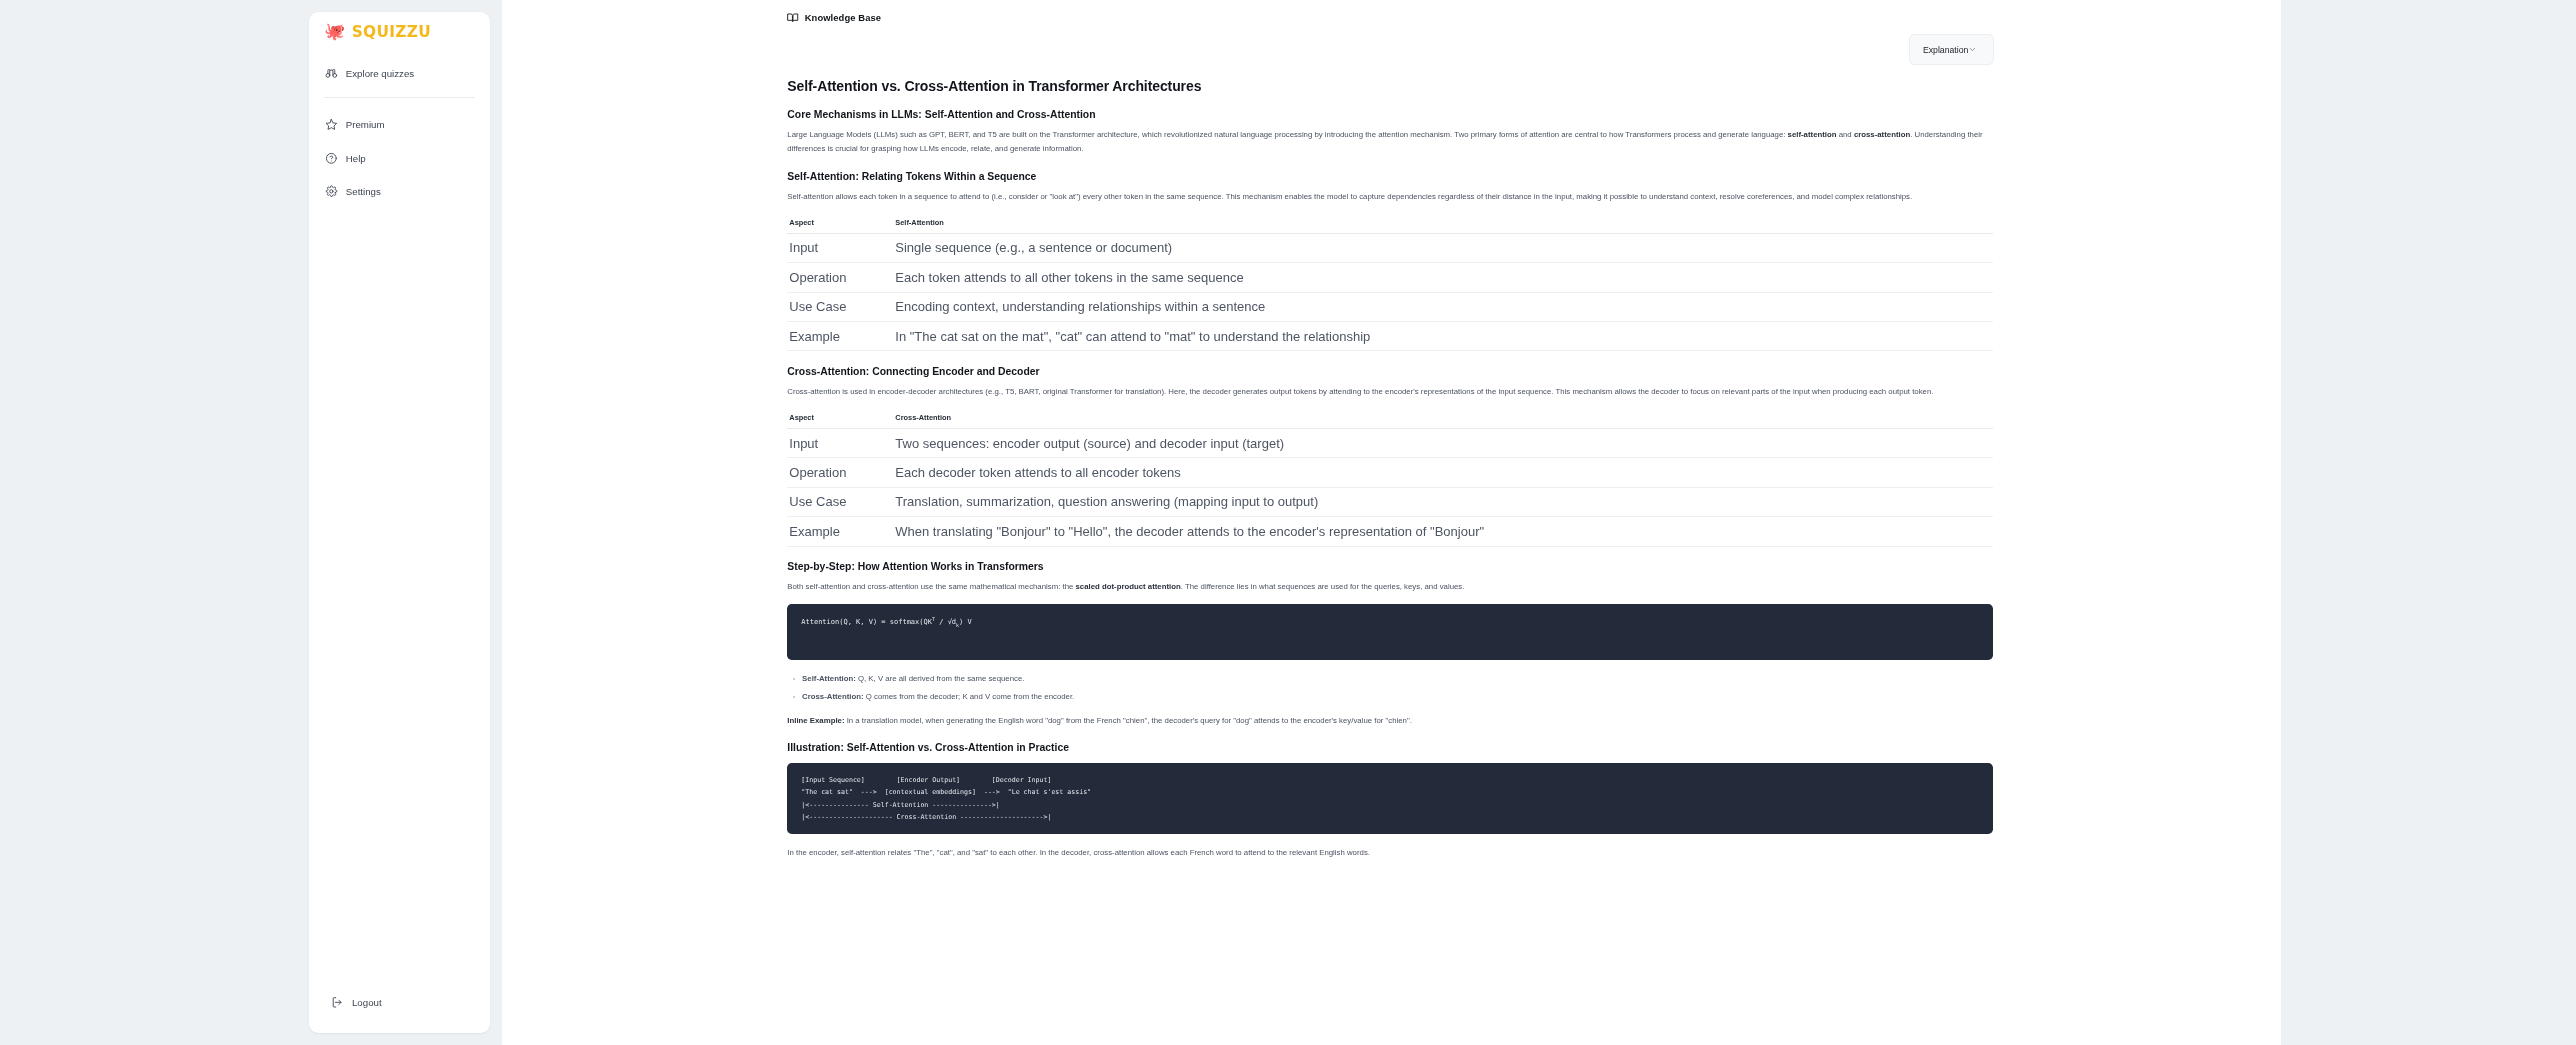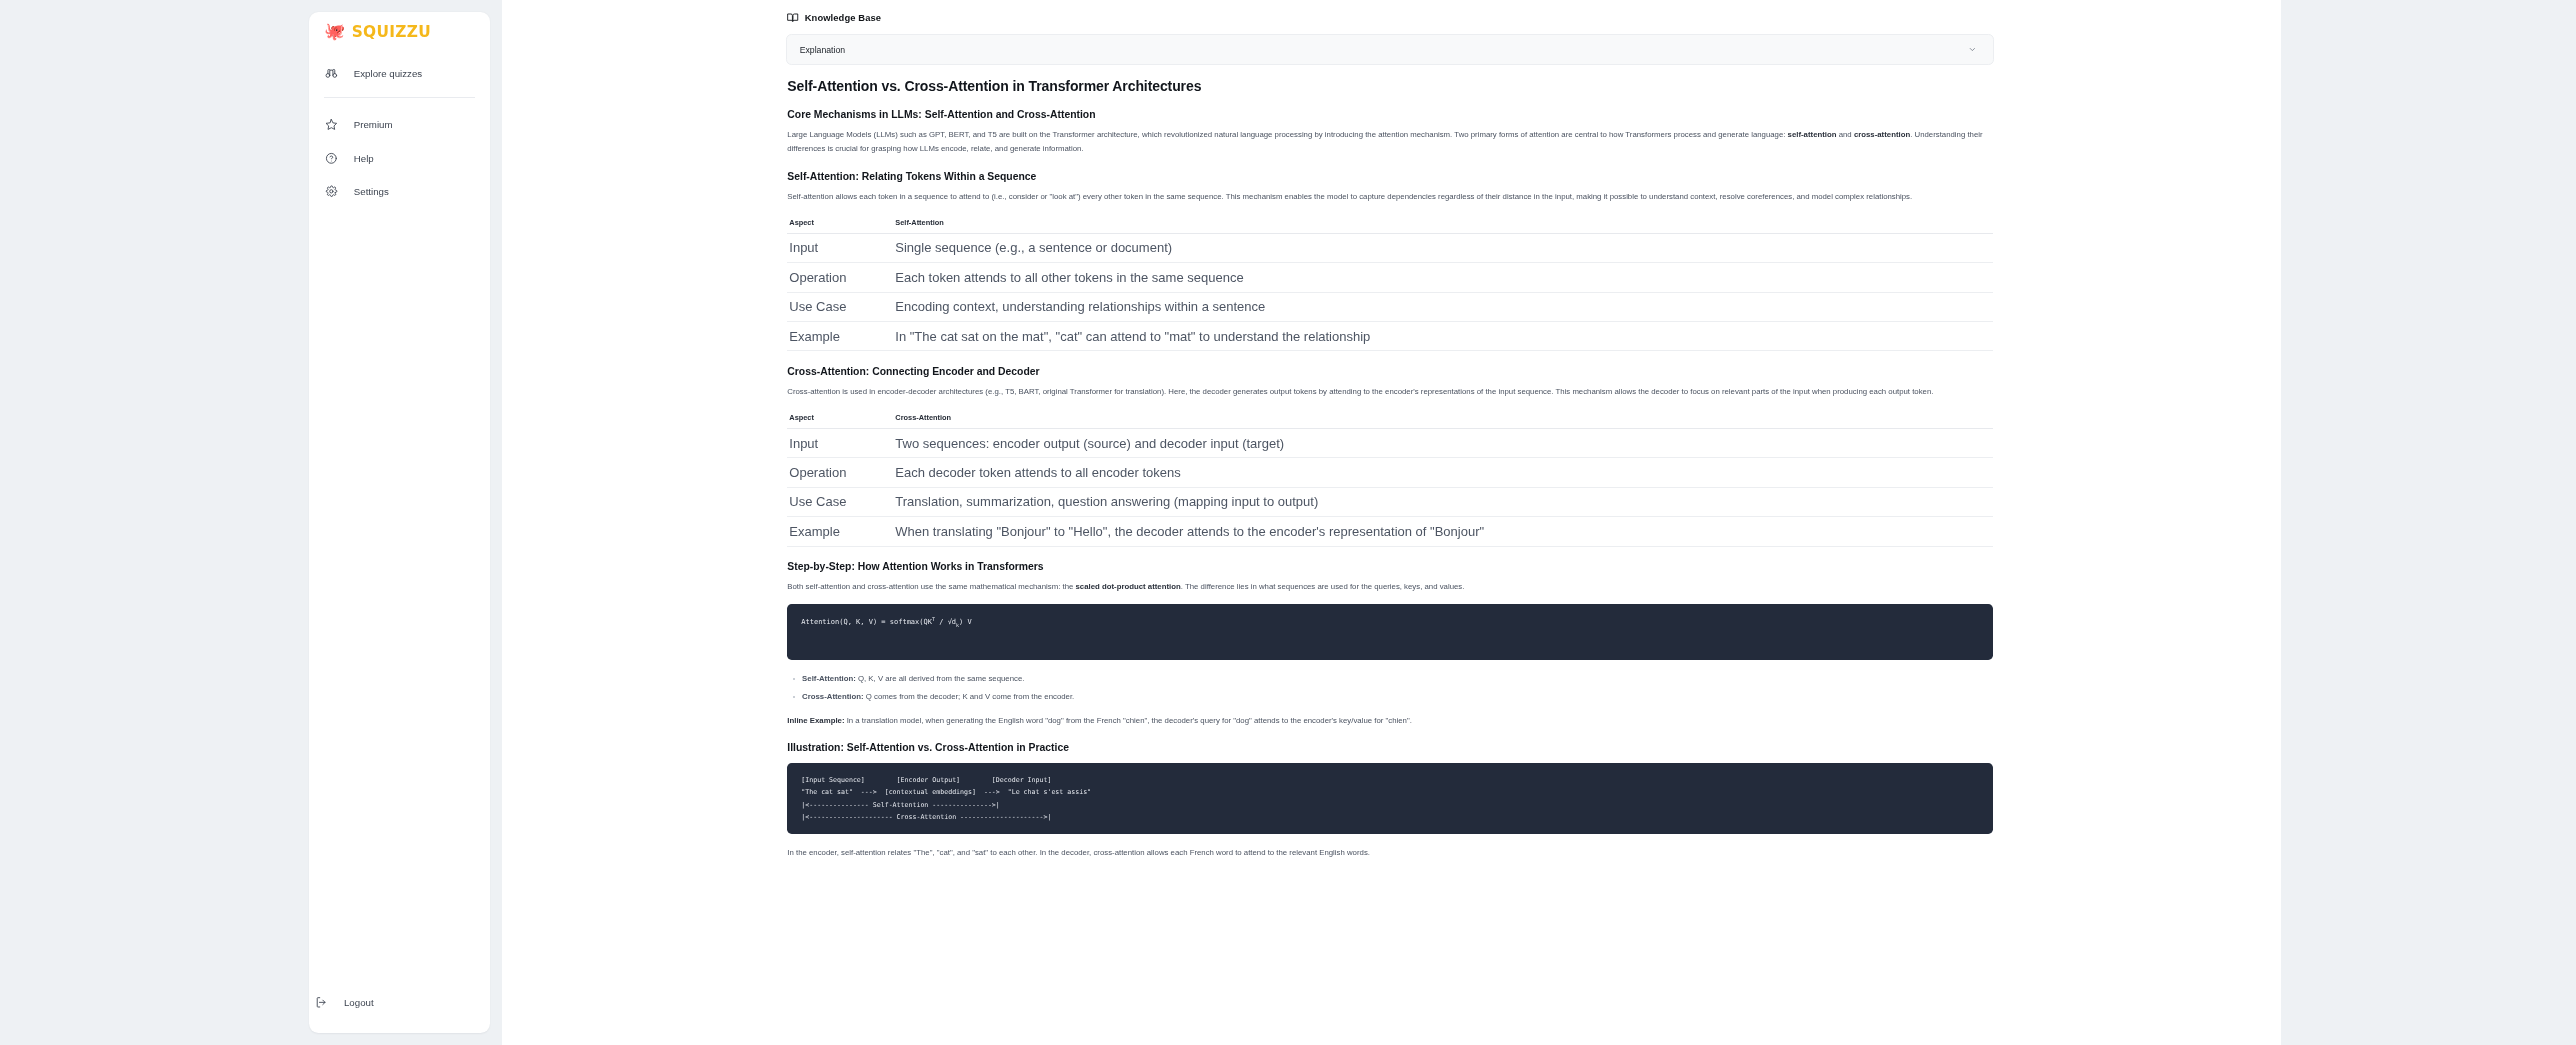--- a/index.html
+++ b/index.html
@@ -22,48 +22,48 @@
     padding:0 14.8px;
   }
   .logo-row{ display:flex; align-items:center; gap:6px; padding:10.7px 0 17.4px 0.7px; }
   .logo-mark{ font-size:17px; line-height:1; }
   .logo-text{
     font-weight:800; font-size:15.4px; letter-spacing:0.3px;
     color:#f5b81b; font-family:"DejaVu Sans", sans-serif;text-align:center;
   }
   .nav-group{ padding-top:2.7px; }
   .nav-item{
-    display:flex; align-items:center; gap:16px;
+    display:flex; align-items:center; gap:8px;
     padding:6px 1.3px; border-radius:5.4px;
     color:#3d4450; font-size:9.7px;
     cursor:pointer;
   }
   .nav-icon{ width:12.7px; height:12.7px; display:inline-flex; align-items:center; justify-content:center; flex:0 0 12.7px; color:#3d4450; }
   .nav-icon svg{ width:12.7px; height:12.7px; display:block; }
   .nav-divider{ height:0.7px; background:#e9ebef; margin:11.4px 0 14.8px 0; }
   .nav-spacer{ height:8.7px; }
-  .logout-row{ position:absolute; left:5px; bottom:18px; width:152px; }
+  .logout-row{ position:absolute; left:21px; bottom:18px; width:152px; }
 
   
   .main{
     flex:1 1 auto;
     background:#ffffff;
     position:relative;
     height:1045px;
     overflow:hidden;
   }
   .main-inner{ width:1660px; padding:12px 0 0 0; }
   .content-col{ width:1208px; margin-left:284px; }
 
   .kb-head{ display:flex; align-items:center; gap:6px; margin:0 0 10.7px 1.3px; }
   .kb-icon{ width:11.4px; height:11.4px; display:inline-flex; color:#111418; }
   .kb-icon svg{ width:11.4px; height:11.4px; display:block; }
   .kb-title{ font-size:9.4px; font-weight:700; color:#111418; letter-spacing:0.1px; }
 
-  .accordion{ display:flex; flex-direction:column; gap:5.4px; margin-bottom:13.4px; }
+  .accordion{ display:flex; flex-direction:column; gap:5.4px; margin-bottom:13.4px;align-items:flex-end; }
   .acc-item{
     background:#f8f9fa;
     border:0.7px solid #eceef1;
     border-radius:5.4px;
     height:31px;
     display:flex; align-items:center; justify-content:space-between;
     padding:0 16px 0 12.7px;
     cursor:pointer;
   }
   .acc-label{ font-size:8.7px; color:#1b2027; }

